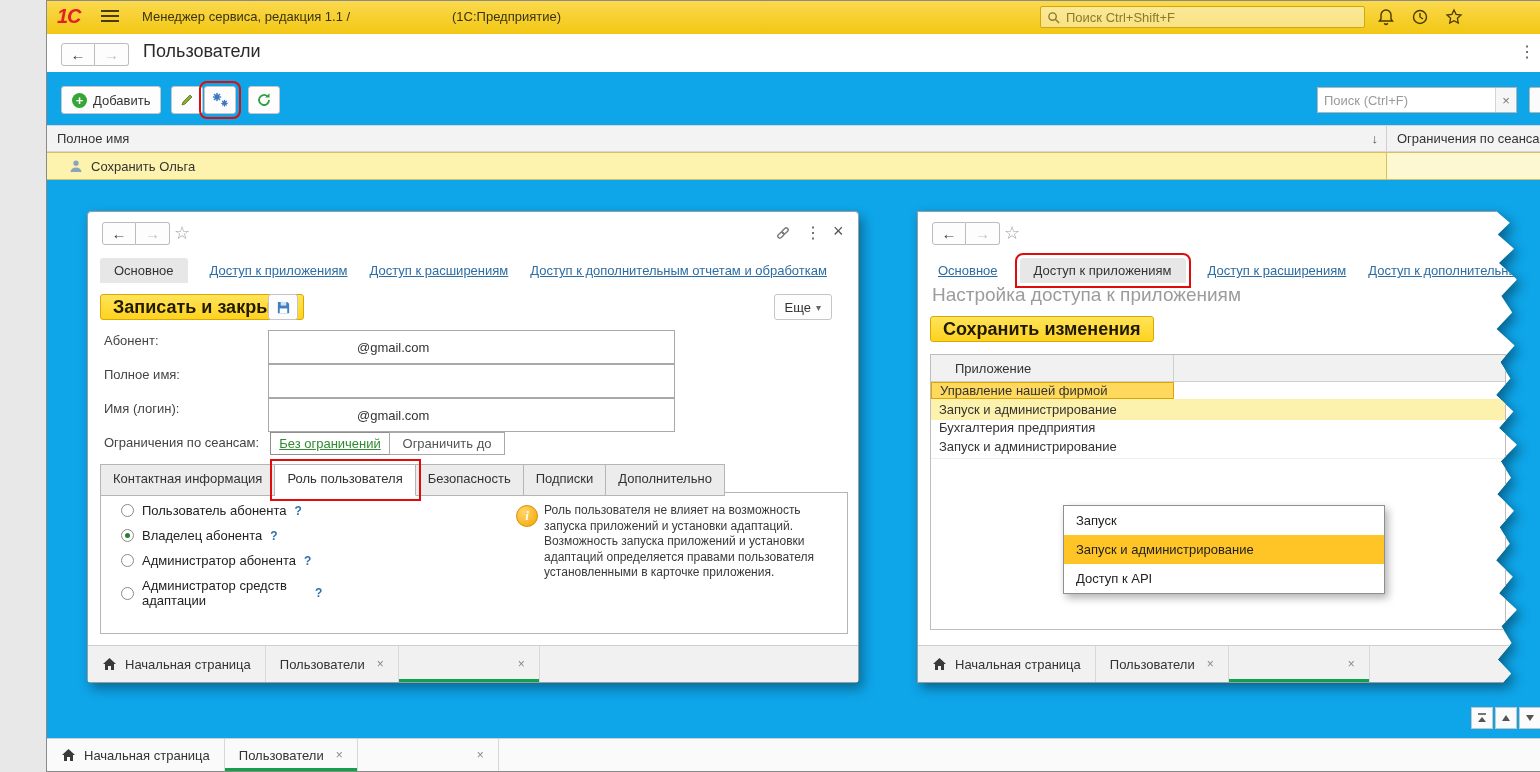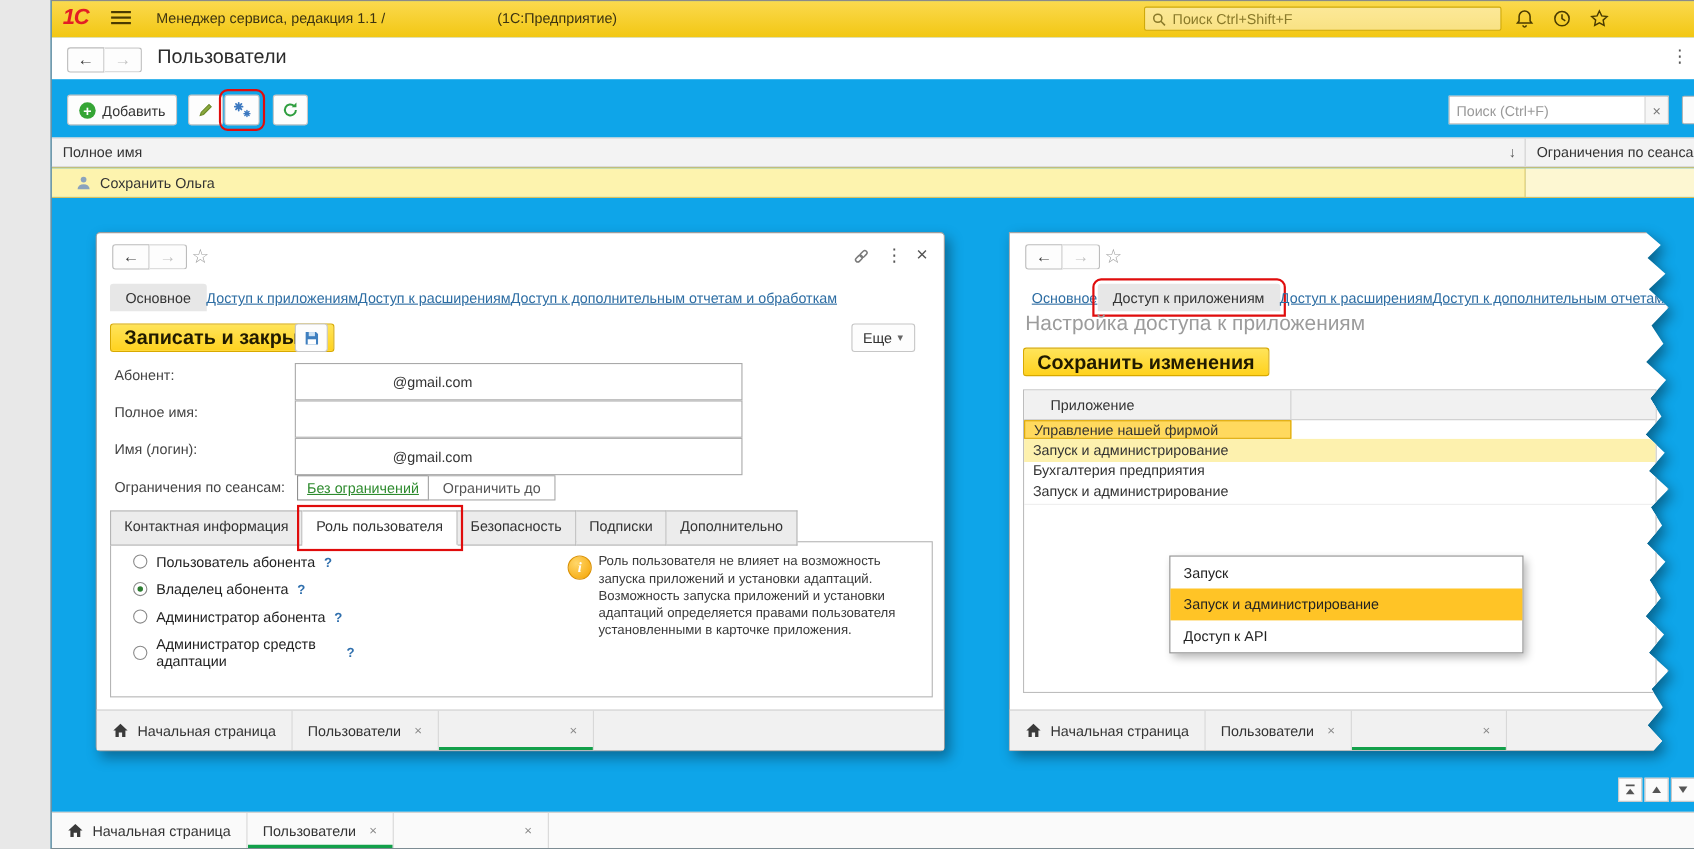--- a/index.html
+++ b/index.html
@@ -63,21 +63,21 @@
   .dlg-left{left:40px;top:210px;width:772px;height:472px;border-radius:4px;
        box-shadow:4px 6px 12px rgba(0,0,0,.35);}
   .torn-wrap{position:absolute;left:870px;top:210px;width:600px;height:472px;
        filter:drop-shadow(4px 5px 6px rgba(0,0,0,.4));}
   .dlg-right{position:relative;width:100%;height:100%;background:#fff;border:1px solid #9c9c9c;box-sizing:border-box;
        clip-path:polygon(0 0,96.5% 0,98.8% 2.5%,96.8% 5%,99.5% 8%,97% 11%,100% 14.5%,97.4% 18%,99.2% 21.5%,96.6% 25%,
        99.6% 28.5%,97.2% 32%,98.9% 35.5%,96.5% 39%,99.4% 42.5%,97% 46%,100% 49.5%,97.3% 53%,99% 56.5%,96.7% 60%,
        99.5% 63.5%,97.1% 67%,98.8% 70.5%,96.5% 74%,99.3% 77.5%,97% 81%,100% 84.5%,97.4% 88%,99.1% 91.5%,96.8% 95%,
        99% 98%,97.6% 100%,0 100%);}
   .dlg-star{position:absolute;left:86px;top:10px;font-size:18px;color:#a0a0a0;cursor:pointer;}
-  .dlg-nav{position:absolute;top:46px;left:12px;display:flex;align-items:center;white-space:nowrap;}
+  .dlg-nav{position:absolute;top:46px;left:12px;display:flex;align-items:center;gap:22px;white-space:nowrap;}
   .nav-tab{padding:5px 14px;background:#e7e7e7;border-radius:3px 3px 0 0;color:#333;cursor:pointer;}
   .nav-link{color:#2d6da3;text-decoration:underline;cursor:pointer;}
   .btn-yellow{height:26px;box-sizing:border-box;border:1px solid #d8a900;border-radius:3px;
        background:linear-gradient(#ffe45a,#ffd21e);font-weight:bold;color:#201a00;
        display:inline-flex;align-items:center;padding:0 12px;cursor:pointer;font-size:18px;}
   .wbtn{height:26px;box-sizing:border-box;border:1px solid #c6c6c6;border-radius:3px;background:#fdfdfd;
        display:inline-flex;align-items:center;justify-content:center;gap:5px;cursor:pointer;color:#333;padding:0 10px;}
   .flabel{position:absolute;left:16px;line-height:22px;color:#444;}
   .fld{position:absolute;left:180px;width:407px;height:22px;box-sizing:border-box;border:1px solid #a9a9a9;
        font:13px "Liberation Sans",sans-serif;color:#333;padding:16px 6px;background:#fff;}

